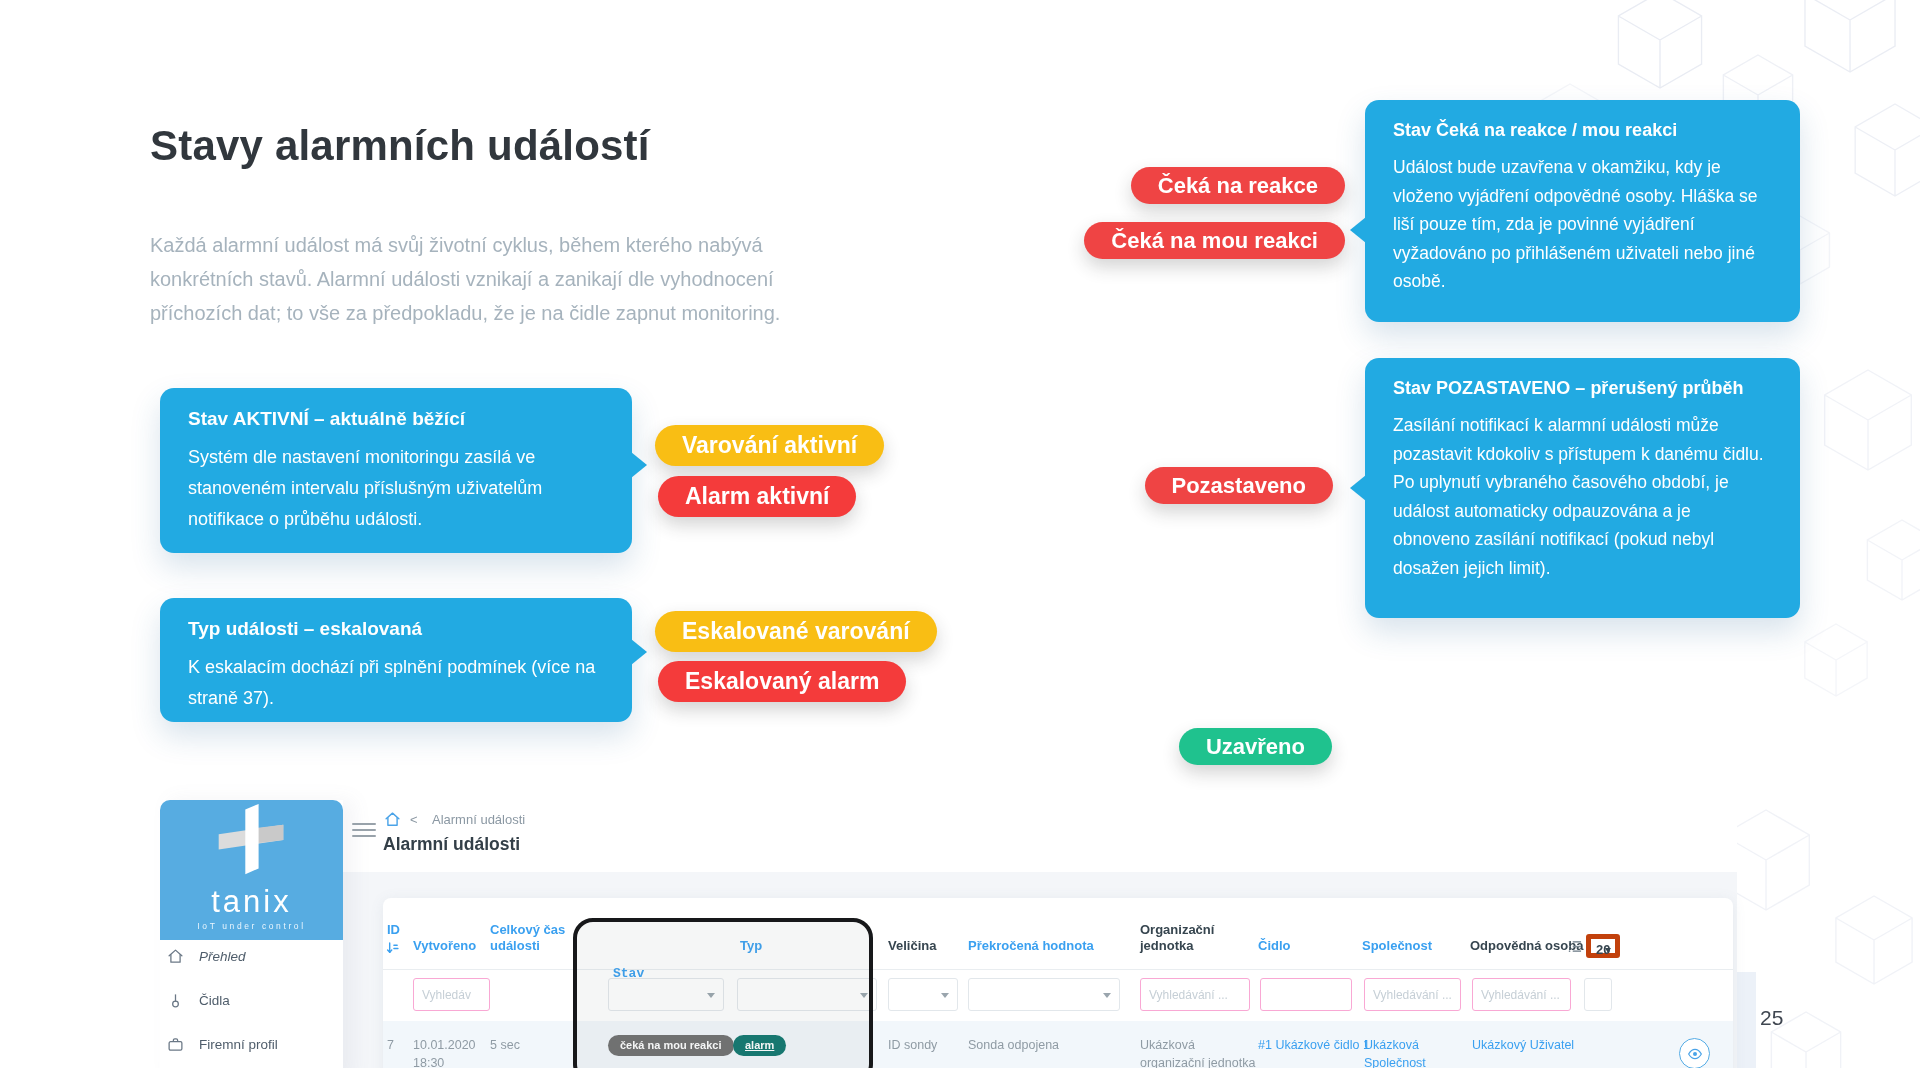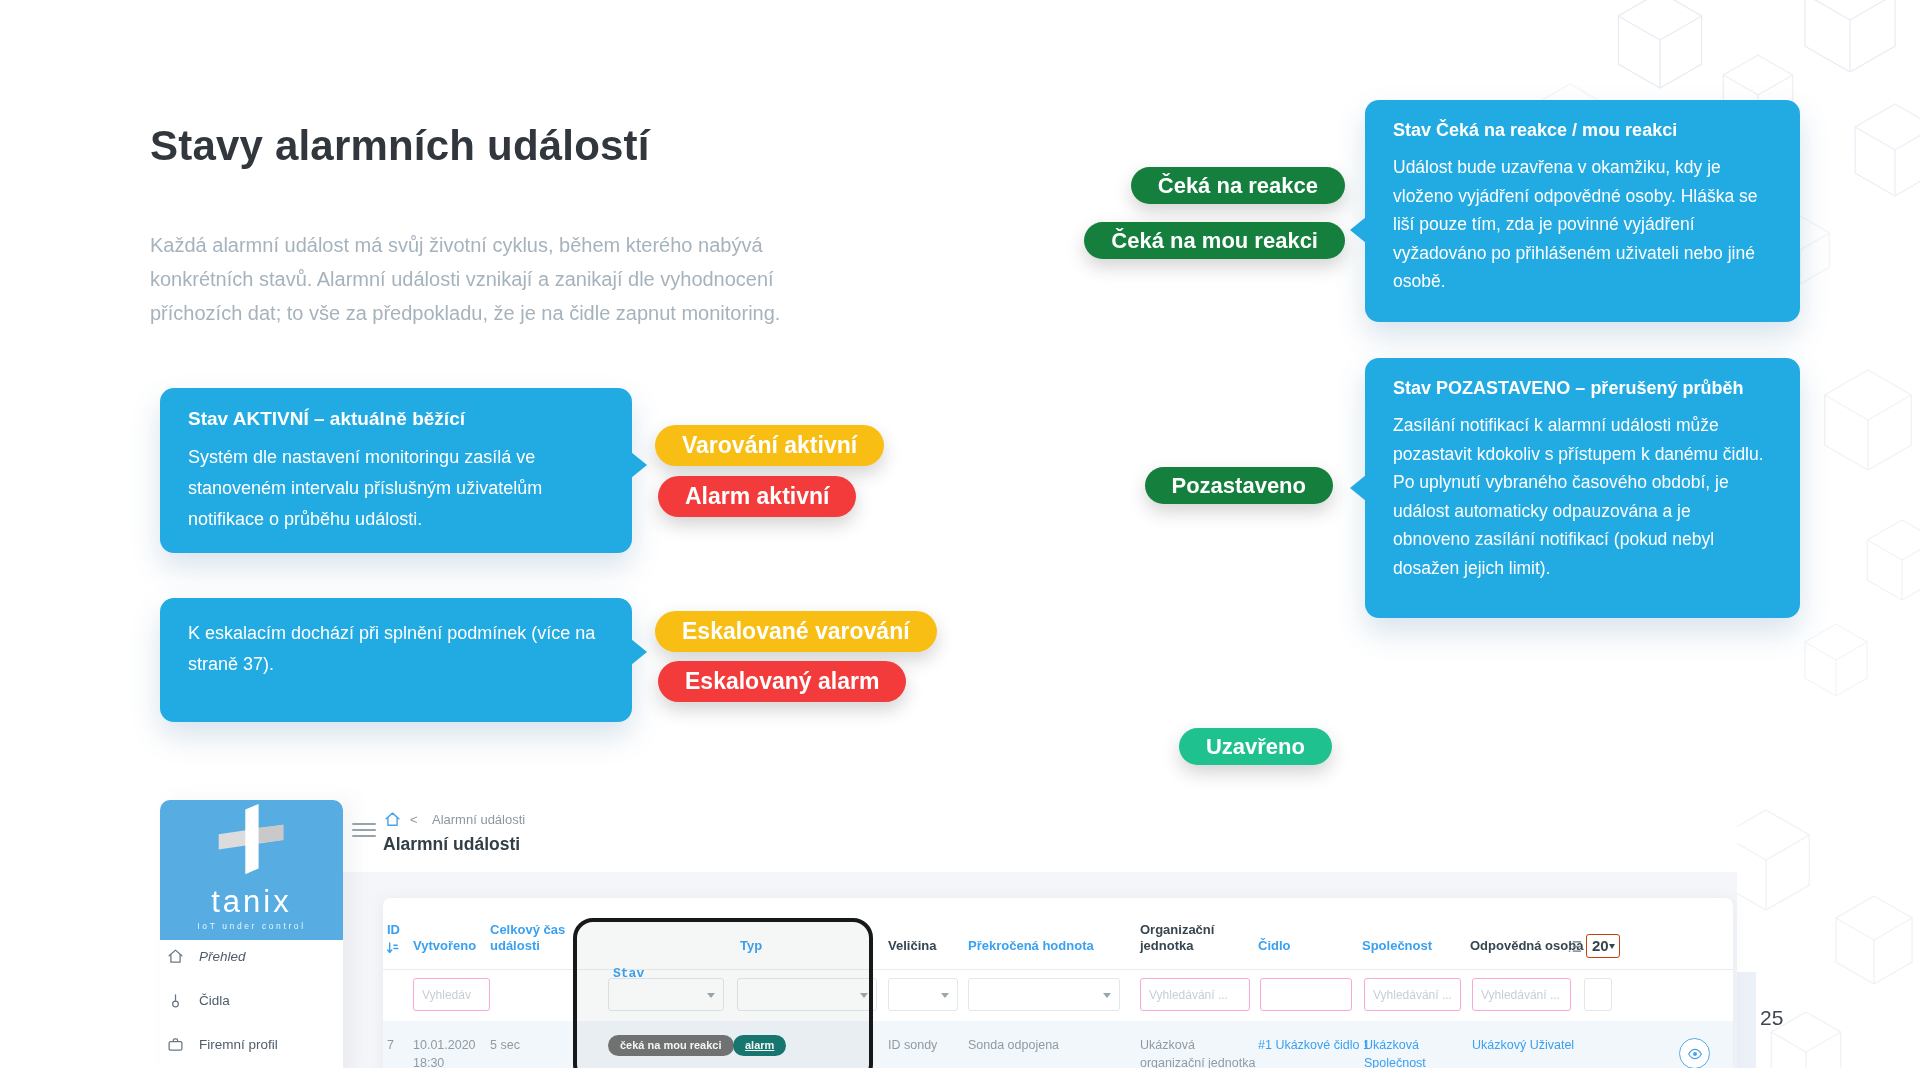--- a/index.html
+++ b/index.html
@@ -19,21 +19,21 @@
   .callout.rt p{font-size:17.5px;line-height:28.5px;}
   .arr{position:absolute;width:0;height:0;border-top:13px solid transparent;border-bottom:13px solid transparent;}
   .arr.r{right:-15px;border-left:16px solid #22aae2;}
   .arr.l{left:-15px;border-right:16px solid #22aae2;}
   
   .pill{position:absolute;color:#fff;font-weight:700;border-radius:24px;text-align:center;
         white-space:nowrap;padding:0 27px;z-index:4;box-shadow:0 8px 18px rgba(40,40,40,.20);}
   .pill.big{height:41px;line-height:41px;font-size:23px;}
   .pill.med{height:37px;line-height:37px;font-size:22px;}
   .yellow{background:#f9be14;} .red{background:#f43b3b;}
-  .gray{background:#15803d;} .green{background:#1fc28e;}
+  .gray{background:#ef4444;} .green{background:#1fc28e;}
   
   .sidebar{left:160px;top:800px;width:183px;height:280px;background:#fff;z-index:2;
            box-shadow:10px 0 18px rgba(110,120,140,.08);}
   .logo-block{left:160px;top:800px;width:183px;height:140px;background:#57ace1;border-radius:10px 10px 0 0;z-index:3;}
   .logo-name{left:160px;top:884px;width:183px;text-align:center;color:#fff;font-size:31px;
              font-weight:300;letter-spacing:3px;z-index:4;}
   .logo-tag{left:160px;top:921px;width:183px;text-align:center;color:#eaf6fe;font-size:8.5px;
             letter-spacing:2.6px;z-index:4;}
   .nav-item{position:absolute;left:167px;display:flex;align-items:center;gap:15px;z-index:3;
             color:#4f5d6b;font-size:13.5px;cursor:pointer;}
@@ -58,22 +58,22 @@
   .chev{position:absolute;right:8px;top:14px;width:0;height:0;
         border-left:4px solid transparent;border-right:4px solid transparent;border-top:5px solid #9aa5ad;}
   .badge{position:absolute;height:21px;line-height:21px;border-radius:11px;color:#fff;
          font-size:11px;font-weight:700;padding:0 12px;z-index:3;white-space:nowrap;}
   .badge.gray{background:#6f6f6f;} .badge.red{background:#0f766e;text-decoration:underline;}
   .eye-btn{position:absolute;left:1679px;top:1038px;width:31px;height:31px;border:1.5px solid #55ace5;
            border-radius:50%;background:#fff;box-sizing:border-box;z-index:3;cursor:pointer;
            display:flex;align-items:center;justify-content:center;}
   .spotlight{position:absolute;left:573px;top:918px;width:292px;height:158px;border:4px solid #17181a;
              border-radius:20px;background:rgba(125,135,145,.08);z-index:6;}
-  .pagesize{position:absolute;left:1586px;top:934px;width:34px;height:24px;border:1px solid #c2410c;
-            border-radius:3px;box-sizing:border-box;z-index:3;font-size:15px;font-weight:700;color:#36454f;
+  .pagesize{position:absolute;left:1586px;top:934px;width:34px;height:24px;border:5px solid #c2410c;
+            border-radius:3px;box-sizing:border-box;z-index:3;font-size:13px;font-weight:700;color:#36454f;
             line-height:22px;padding-left:5px;cursor:pointer;}
   .pagesize .chev{right:4px;top:9px;border-top-color:#36454f;border-left-width:3.5px;border-right-width:3.5px;}
   .ham{position:absolute;left:352px;top:823px;width:24px;z-index:3;cursor:pointer;}
   .ham span{display:block;height:2px;background:#98a2aa;margin-bottom:4px;border-radius:1px;}
   .page-num{left:1760px;top:1006px;font-size:21px;color:#3f4650;z-index:3;}
   .icon{display:inline-flex;align-items:center;justify-content:center;}
 </style>
 </head>
 <body>
 
@@ -105,20 +105,21 @@
   <div class="abs slide-title">Stavy alarmních událostí</div>
   <div class="abs intro">Každá alarmní událost má svůj životní cyklus, během kterého nabývá konkrétních stavů. Alarmní události vznikají a zanikají dle vyhodnocení příchozích dat; to vše za předpokladu, že je na čidle zapnut monitoring.</div>
 
   <div class="callout" style="left:160px;top:388px;width:472px;height:165px;">
     <h3>Stav AKTIVNÍ – aktuálně běžící</h3>
     <p>Systém dle nastavení monitoringu zasílá ve stanoveném intervalu příslušným uživatelům notifikace o průběhu události.</p>
     <span class="arr r" style="top:64px;"></span>
   </div>
 
   <div class="callout" style="left:160px;top:598px;width:472px;height:124px;">
+    <h3>Typ události – eskalovaná</h3>
     <p>K eskalacím dochází při splnění podmínek (více na straně 37).</p>
     <span class="arr r" style="top:41px;"></span>
   </div>
 
   <div class="callout rt" style="left:1365px;top:100px;width:435px;height:222px;">
     <h3>Stav Čeká na reakce / mou reakci</h3>
     <p>Událost bude uzavřena v okamžiku, kdy je vloženo vyjádření odpovědné osoby. Hláška se liší pouze tím, zda je povinné vyjádření vyžadováno po přihlášeném uživateli nebo jiné osobě.</p>
     <span class="arr l" style="top:117px;"></span>
   </div>
 

